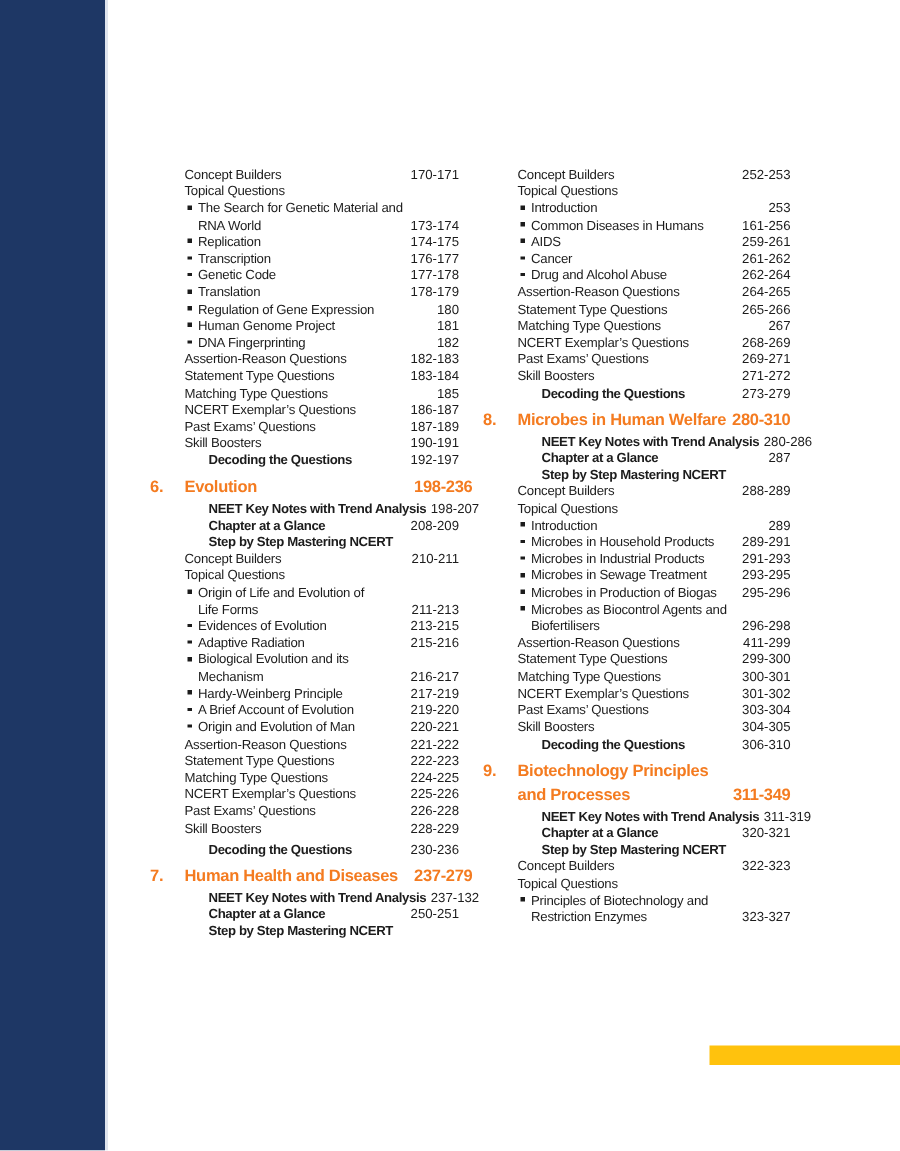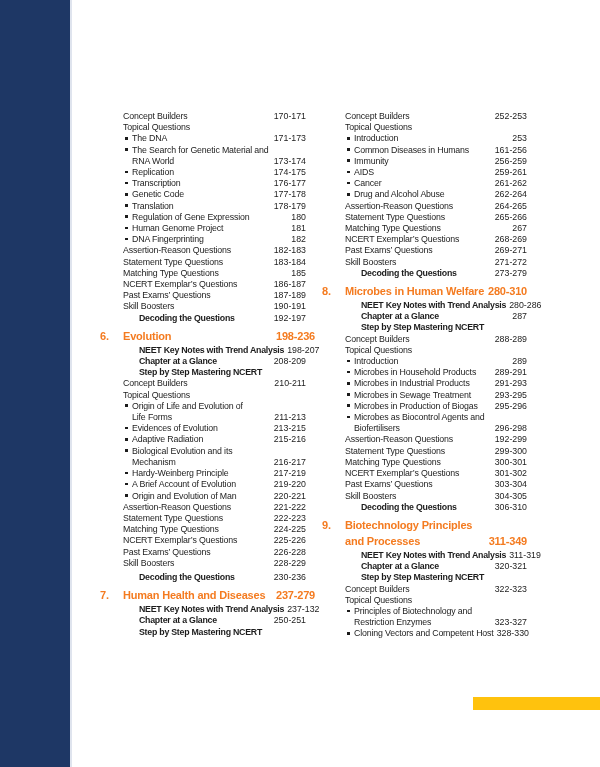--- a/index.html
+++ b/index.html
@@ -94,25 +94,20 @@
       <div class="row entry">
         <span class="lbl">Concept Builders</span>
         <span class="sp"></span>
         <span class="pg">170-171</span>
       </div>
       <div class="row entry">
         <span class="lbl">Topical Questions</span>
         <span class="sp"></span>
       </div>
       <div class="row bullet">
-        <span class="lbl">The DNA</span>
-        <span class="sp"></span>
-        <span class="pg">171-173</span>
-      </div>
-      <div class="row bullet">
         <span class="lbl">The Search for Genetic Material and</span>
         <span class="sp"></span>
       </div>
       <div class="row cont">
         <span class="lbl">RNA World</span>
         <span class="sp"></span>
         <span class="pg">173-174</span>
       </div>
       <div class="row bullet">
         <span class="lbl">Replication</span>
@@ -326,25 +321,20 @@
         <span class="lbl">Introduction</span>
         <span class="sp"></span>
         <span class="pg">253</span>
       </div>
       <div class="row bullet">
         <span class="lbl">Common Diseases in Humans</span>
         <span class="sp"></span>
         <span class="pg">161-256</span>
       </div>
       <div class="row bullet">
-        <span class="lbl">Immunity</span>
-        <span class="sp"></span>
-        <span class="pg">256-259</span>
-      </div>
-      <div class="row bullet">
         <span class="lbl">AIDS</span>
         <span class="sp"></span>
         <span class="pg">259-261</span>
       </div>
       <div class="row bullet">
         <span class="lbl">Cancer</span>
         <span class="sp"></span>
         <span class="pg">261-262</span>
       </div>
       <div class="row bullet">
@@ -446,21 +436,21 @@
         <span class="sp"></span>
       </div>
       <div class="row cont">
         <span class="lbl">Biofertilisers</span>
         <span class="sp"></span>
         <span class="pg">296-298</span>
       </div>
       <div class="row entry">
         <span class="lbl">Assertion-Reason Questions</span>
         <span class="sp"></span>
-        <span class="pg">192-299</span>
+        <span class="pg">411-299</span>
       </div>
       <div class="row entry">
         <span class="lbl">Statement Type Questions</span>
         <span class="sp"></span>
         <span class="pg">299-300</span>
       </div>
       <div class="row entry">
         <span class="lbl">Matching Type Questions</span>
         <span class="sp"></span>
         <span class="pg">300-301</span>
@@ -519,21 +509,16 @@
         <span class="sp"></span>
       </div>
       <div class="row bullet">
         <span class="lbl">Principles of Biotechnology and</span>
         <span class="sp"></span>
       </div>
       <div class="row cont">
         <span class="lbl">Restriction Enzymes</span>
         <span class="sp"></span>
         <span class="pg">323-327</span>
-      </div>
-      <div class="row bullet">
-        <span class="lbl">Cloning Vectors and Competent Host</span>
-        <span class="sp"></span>
-        <span class="pg">328-330</span>
       </div>
     </div>
   <div class="yellow-bar"></div>
 </div>
 
 </body></html>

